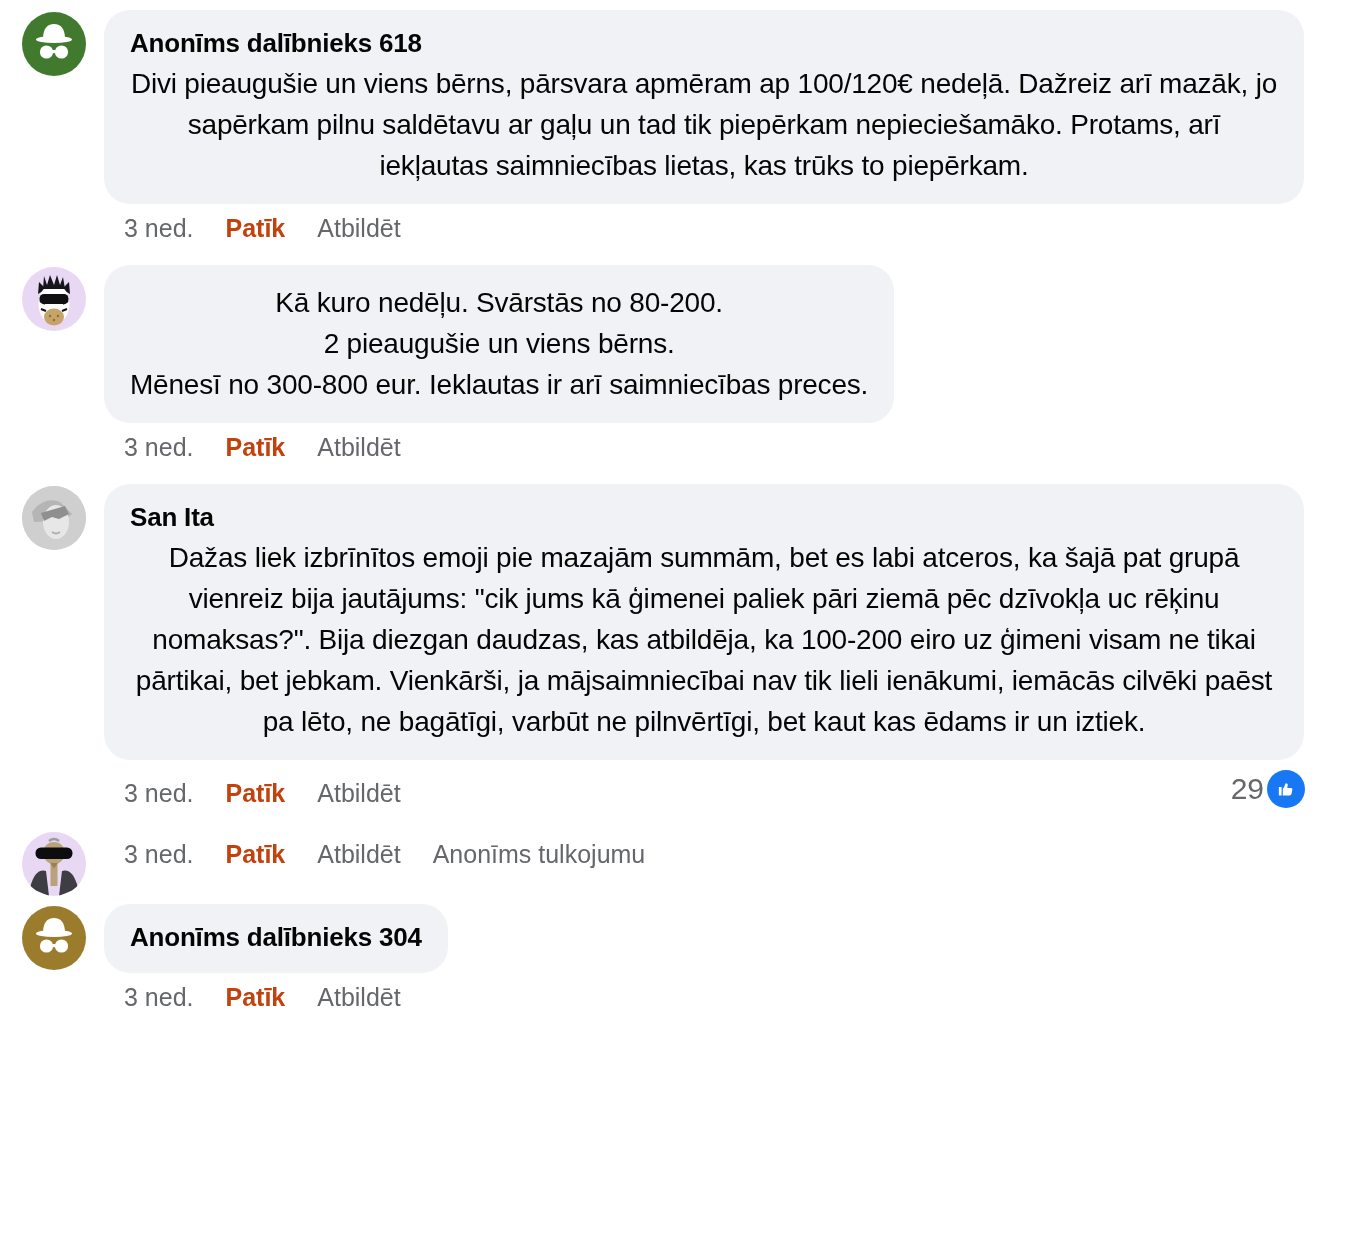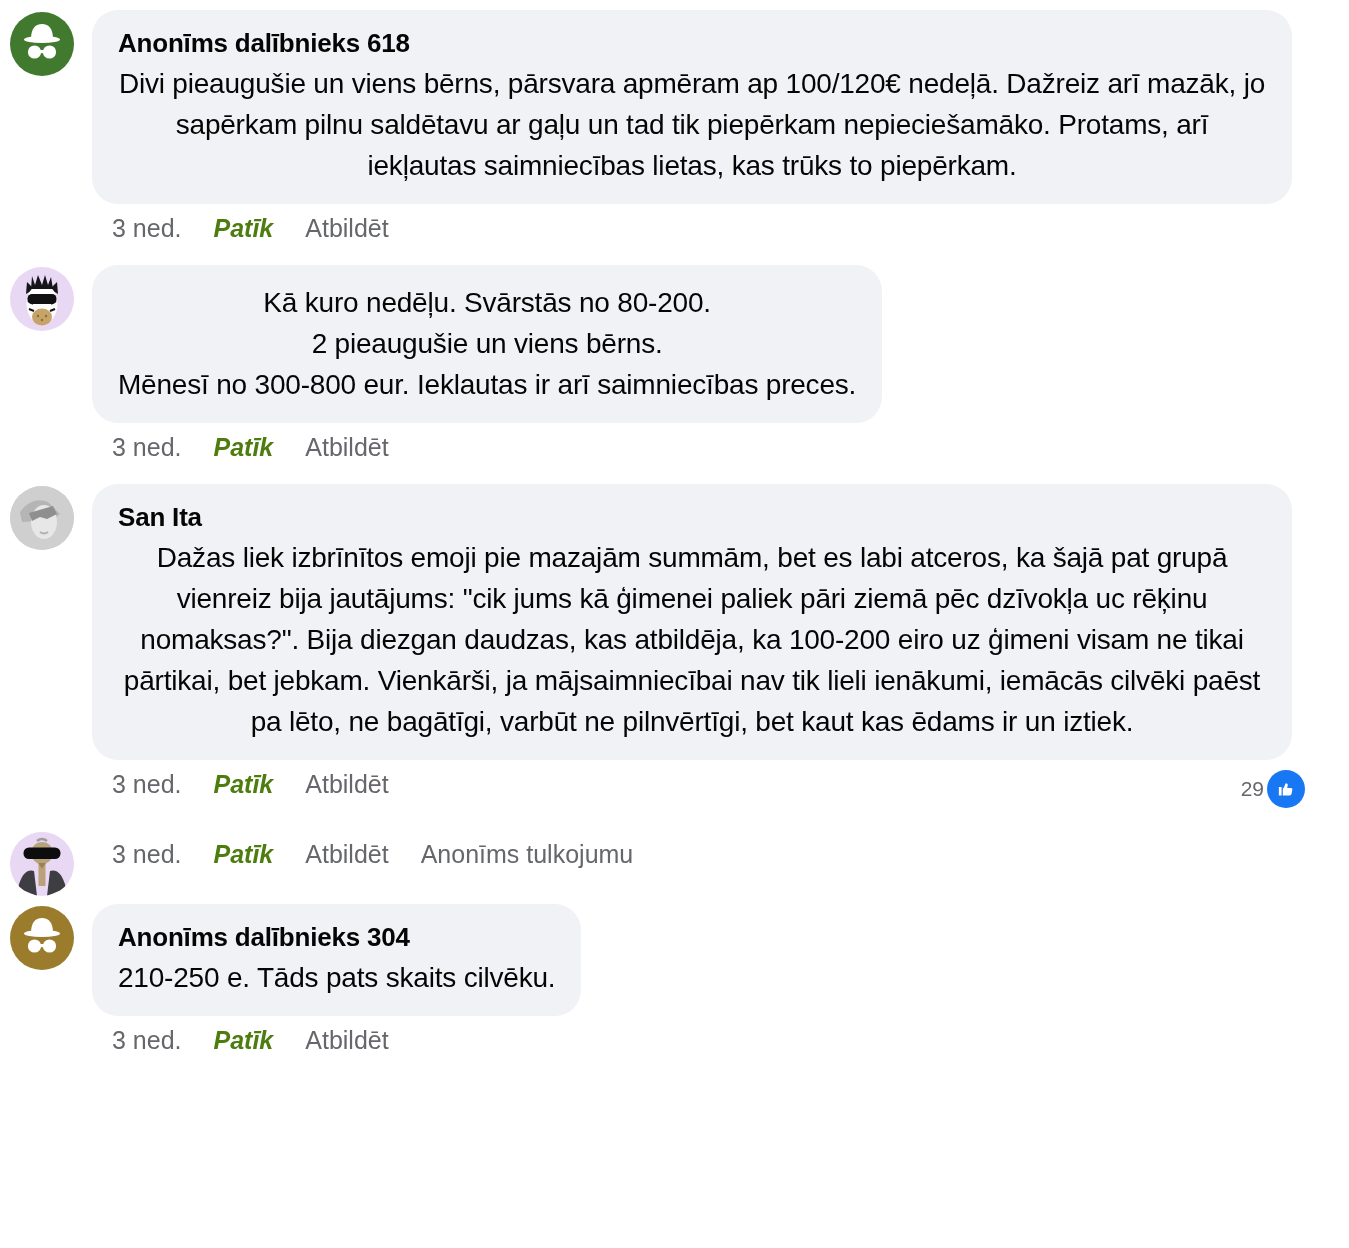--- a/index.html
+++ b/index.html
@@ -2,21 +2,21 @@
 <html style="--page-bg: #FFFFFF; --bubble-bg: #F0F2F5; --text-color: #050505; --meta-color: #65676B; --like-blue: #1877F2; --anon-green: #41792E; --anon-gold: #9A7C2C; --lavender: #E9D8F3; --lavender-deep: #CDBCE7;"><head>
 <meta charset="utf-8">
 <style>
   * { margin:0; padding:0; box-sizing:border-box; }
   html,body { background:#fff; }
   body {
     width:1349px; height:1248px; overflow:hidden;
     font-family:"Liberation Sans", sans-serif;
     color:var(--text-color,#050505);
   }
-  .comments-list { padding:10px 40px 0 10px; }
+  .comments-list { padding:10px 40px 0 22px; }
   .comment { display:flex; align-items:flex-start; margin-bottom:8px; }
   .avatar {
     width:64px; height:64px; border-radius:50%; flex-shrink:0;
     margin-right:18px; margin-top:2px; overflow:hidden;
     display:flex; align-items:center; justify-content:center;
   }
   .avatar svg { width:100%; height:100%; display:block; }
   .avatar.green   { background:var(--anon-green,#41792E); }
   .avatar.gold    { background:var(--anon-gold,#9A7C2C); }
   .avatar.lav     { background:var(--lavender,#E9D8F3); }
@@ -25,29 +25,29 @@
   .bubble {
     display:inline-block; background:var(--bubble-bg,#F0F2F5);
     border-radius:26px; padding:15px 26px 18px 26px; max-width:1200px;
   }
   .author { font-size:26px; font-weight:700; line-height:36px; letter-spacing:-0.2px; }
   .body-text {
     font-size:28px; line-height:41px; letter-spacing:-0.2px;
     white-space:pre-line; margin-top:2px;text-align:center;
   }
   .footer {
-    display:flex; align-items:flex-start; gap:32px;
+    display:flex; align-items:flex-end; gap:32px;
     padding-left:20px; margin-top:10px; margin-bottom:14px;
     font-size:25px; color:var(--meta-color,#65676B);
   }
   .time-link { font-weight:400; }
-  .like-link { font-weight:700; color:#4d7c0f;font-style:italic; }
+  .like-link { font-weight:700; color:#c2410c; }
   .reply-link, .translate-link { font-weight:400; }
   .reaction { margin-left:auto; display:flex; align-items:center; gap:3px; margin-right:4px; }
-  .reaction-count { font-size:21px; color:var(--meta-color,#65676B); }
+  .reaction-count { font-size:30px; color:var(--meta-color,#65676B); }
   .like-badge {
     width:38px; height:38px; border-radius:50%;
     background:var(--like-blue,#1877F2);
     display:flex; align-items:center; justify-content:center;
   }
   .like-badge svg { width:26px; height:26px; }
 </style>
 </head>
 <body>
 
@@ -164,21 +164,20 @@
         <path d="M21 27 C21 17 25 12 32 12 C39 12 43 17 43 27 Z" fill="#fff"></path>
         <ellipse cx="32" cy="27.5" rx="18" ry="3.6" fill="#fff"></ellipse>
         <circle cx="24.5" cy="40" r="6.6" fill="#fff"></circle>
         <circle cx="39.5" cy="40" r="6.6" fill="#fff"></circle>
         <rect x="28" y="38" width="8" height="3.2" fill="#fff"></rect>
       </svg>
     </div>
     <div class="comment-main">
       <div class="bubble">
         <div class="author">Anonīms dalībnieks 304</div>
-        <div class="body-text">210-250 e. Tāds pats skaits cilvēku.</div>
       </div>
       <div class="footer">
         <span class="time-link">3 ned.</span>
         <span class="like-link">Patīk</span>
         <span class="reply-link">Atbildēt</span>
       </div>
     </div>
   </div>
 
 </div>

